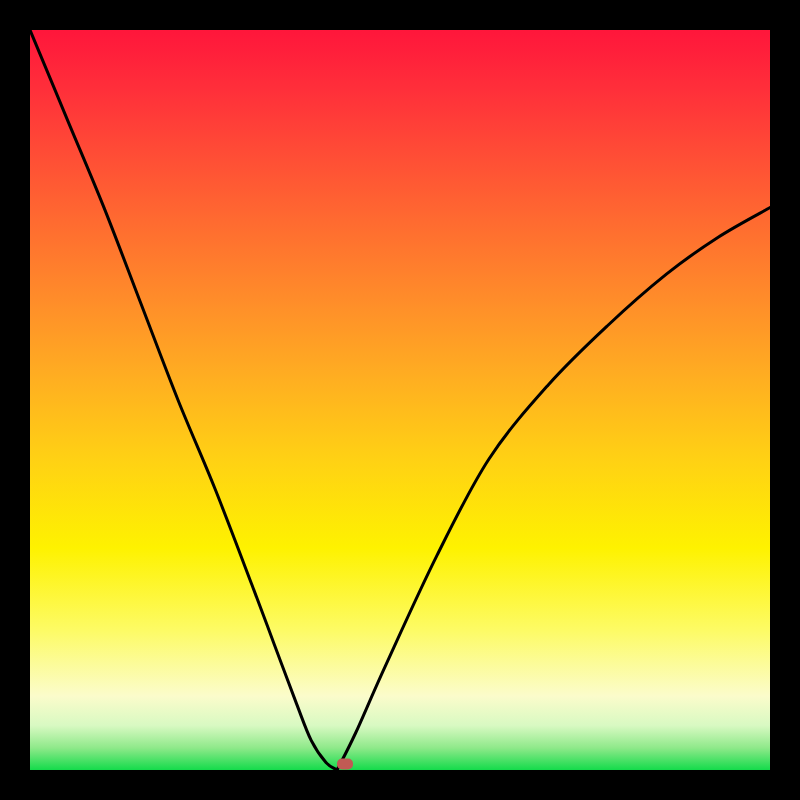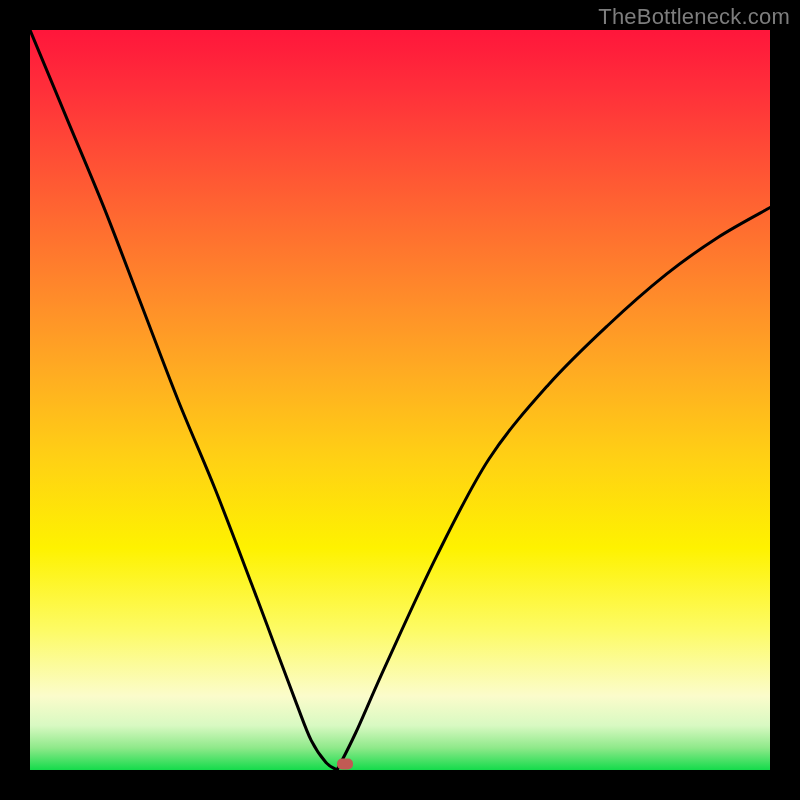--- a/index.html
+++ b/index.html
@@ -67,21 +67,20 @@
     background: #c15a54;
     z-index: 4;
     transform: translate(-50%, -50%);
   }
 </style>
 </head>
 <body>
 
 <div class="frame">
 
-  <div class="watermark">TheBottleneck.com</div>
 
   <div class="plot">
 
     <svg class="curve" viewBox="0 0 740 740" preserveAspectRatio="none">
       <path id="curve-left" fill="none" stroke="#000" stroke-width="3" stroke-linecap="round" d="M 0.00 0.00 C 6.17 14.80, 24.67 59.20, 37.00 88.80 C 49.33 118.40, 61.67 146.77, 74.00 177.60 C 86.33 208.43, 98.67 241.73, 111.00 273.80 C 123.33 305.87, 135.67 339.17, 148.00 370.00 C 160.33 400.83, 172.67 427.97, 185.00 458.80 C 197.33 489.63, 212.13 529.10, 222.00 555.00 C 231.87 580.90, 236.80 594.47, 244.20 614.20 C 251.60 633.93, 260.23 657.37, 266.40 673.40 C 272.57 689.43, 276.27 700.53, 281.20 710.40 C 286.13 720.27, 291.68 727.67, 296.00 732.60 C 300.32 737.53, 305.25 738.77, 307.10 740.00"></path>
       <path id="curve-right" fill="none" stroke="#000" stroke-width="3" stroke-linecap="round" d="M 307.10 740.00 C 310.18 733.83, 317.58 720.27, 325.60 703.00 C 333.62 685.73, 341.63 666.00, 355.20 636.40 C 368.77 606.80, 389.73 559.93, 407.00 525.40 C 424.27 490.87, 440.30 457.57, 458.80 429.20 C 477.30 400.83, 498.27 377.40, 518.00 355.20 C 537.73 333.00, 557.47 314.50, 577.20 296.00 C 596.93 277.50, 617.90 259.00, 636.40 244.20 C 654.90 229.40, 670.93 218.30, 688.20 207.20 C 705.47 196.10, 731.37 182.53, 740.00 177.60"></path>
     </svg>
 
     <div class="marker" id="min-marker" style="left: 314.5px; top: 734.08px;"></div>
   </div>

